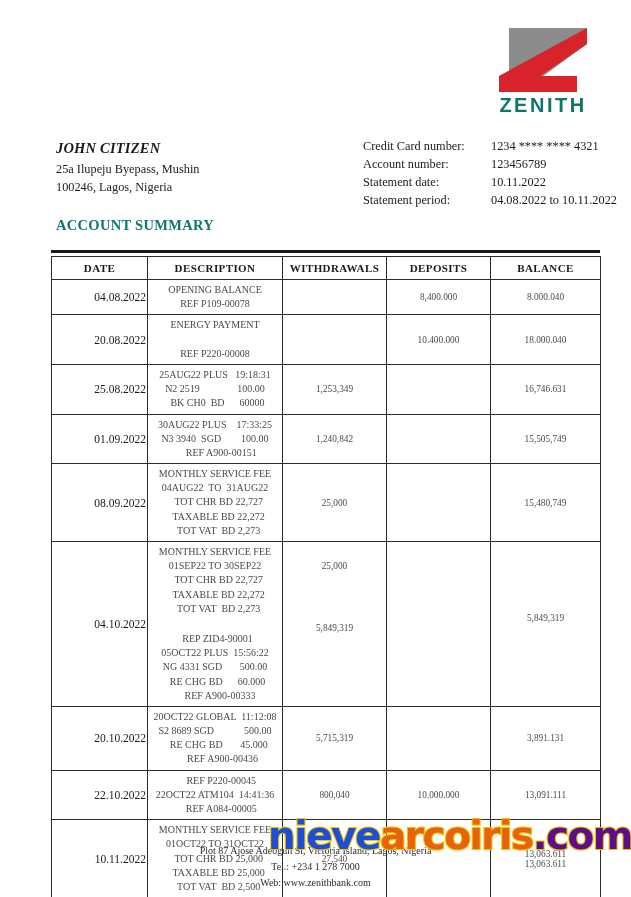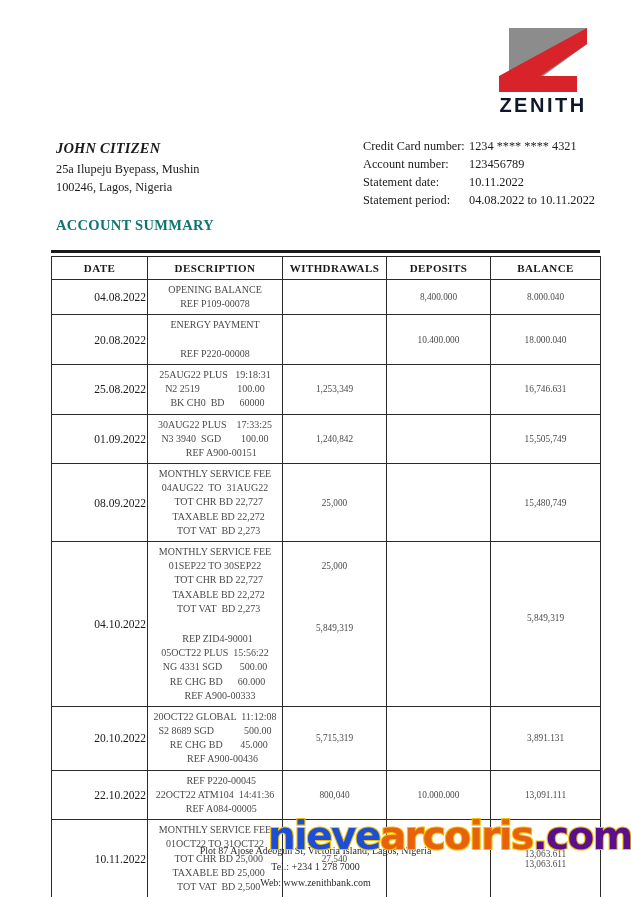--- a/index.html
+++ b/index.html
@@ -27,21 +27,21 @@
   .logo-mark {
     width: 120px;
     height: 76px;
     display: block;
   }
   .logo-word {
     font-family: "Liberation Sans", sans-serif;
     font-weight: bold;
     font-size: 20px;
     letter-spacing: 2.5px;
-    color: #0f172a;
+    color: #0f766e;
     margin-top: -4px;
   }
 
   
   .customer {
     position: absolute;
     left: 56px;
     top: 138px;
     line-height: 1.45;
   }
@@ -59,20 +59,21 @@
   
   .meta {
     position: absolute;
     left: 363px;
     top: 137px;
     font-size: 12.3px;
     line-height: 1.47;
   }
   .meta-row {
     display: flex;
+    gap: 22px;
   }
   .meta-label {
     width: 106px;
     flex: 0 0 106px;
   }
   .meta-value {
     white-space: nowrap;
   }
 
   

